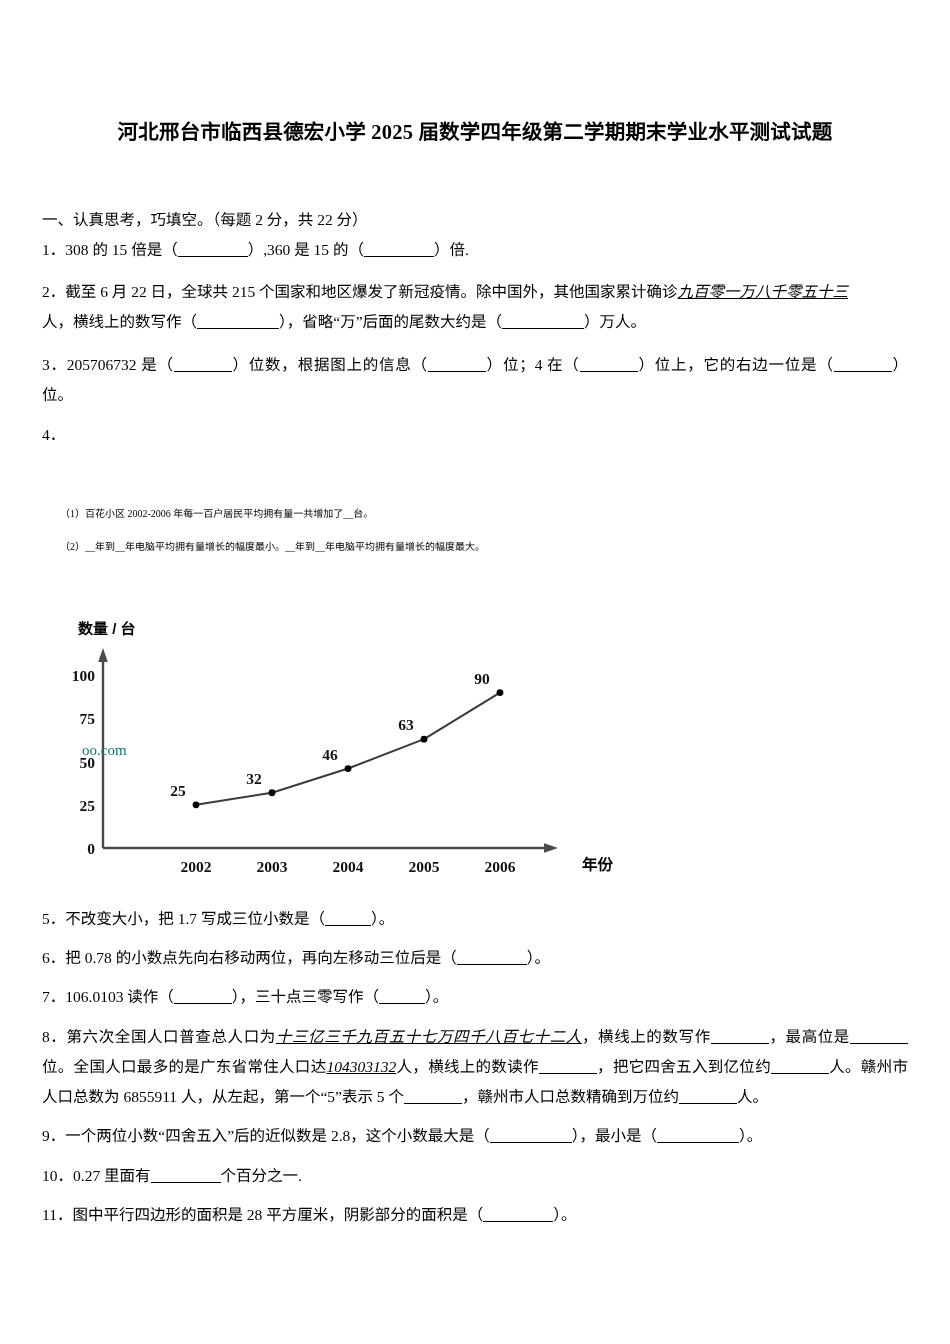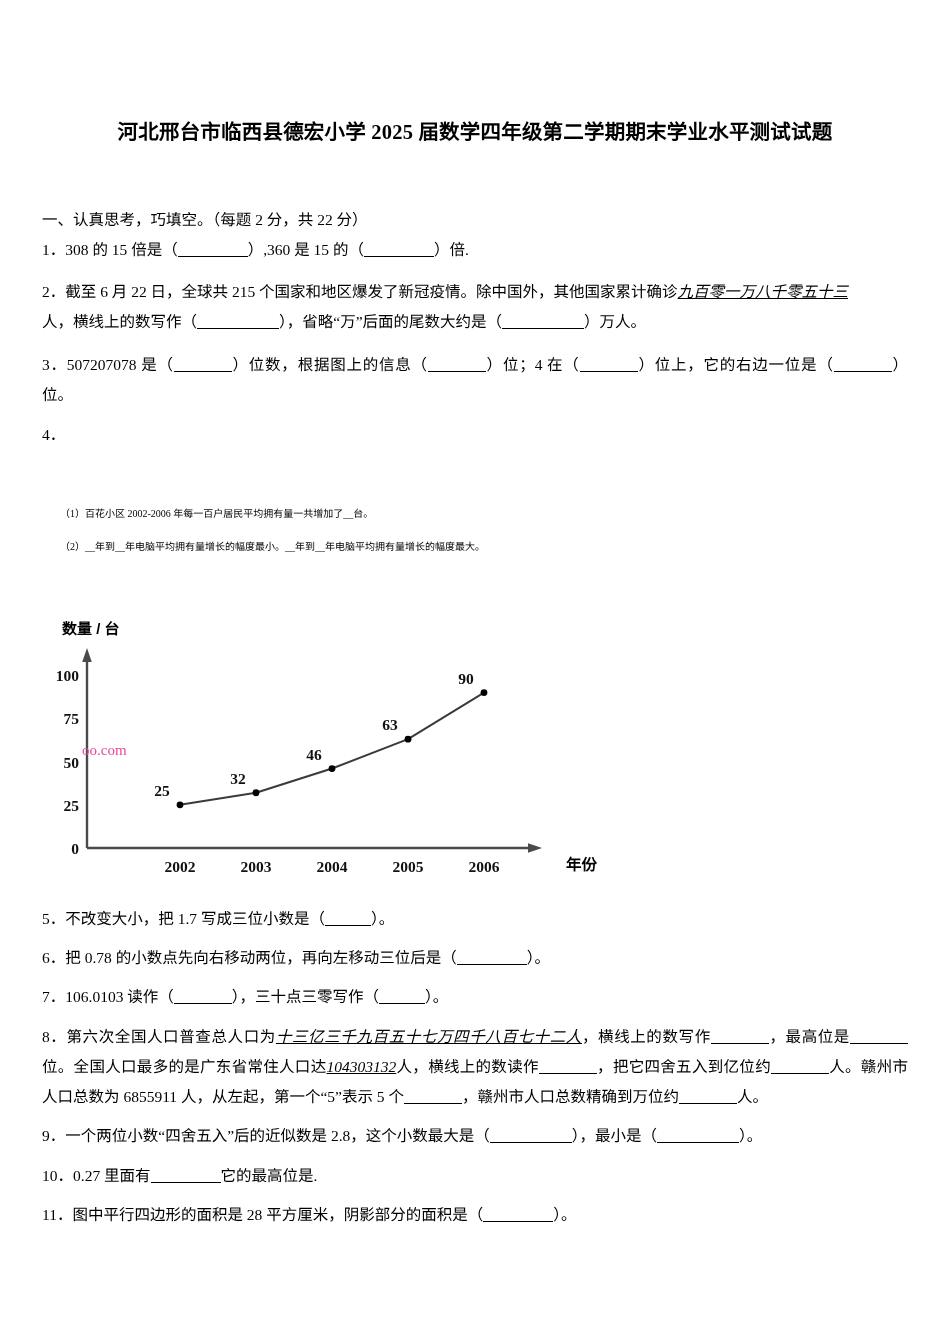--- a/index.html
+++ b/index.html
@@ -61,30 +61,30 @@
   .g5 { width: 58px; }
   .g6 { width: 70px; }
   .g7 { width: 82px; }
 
   
   .chart-wrap {
     position: relative;
     width: 600px;
     height: 262px;
     margin-top: 64px;
-    margin-left: 12px;
+    margin-left: 28px;
     text-align: center;
   }
   .chart-wrap svg { display: block; }
   .watermark {
     position: absolute;
     left: 82px;
     top: 742px;
     font-size: 15px;
-    color: #ec4899;
+    color: #0f766e;
     font-family: "Liberation Serif", serif;
     pointer-events: none;
   }
   .q4marker { margin-top: 12px; font-size: 15.5px; }
   .post-chart { margin-top: 22px; }
   .spacer-blank { height: 46px; }
 </style>
 </head>
 <body>
 
@@ -97,21 +97,21 @@
   <div class="q tight">
     <span>1．</span><span>308 的 15 倍是（</span><span class="gapblank g6"></span><span>）,360 是 15 的（</span><span class="gapblank g6"></span><span>）倍.</span>
   </div>
 
   <div class="q q2">
     <span>2．</span><span>截至 6 月 22 日，全球共 215 个国家和地区爆发了新冠疫情。除中国外，其他国家累计确诊</span><u class="ul">九百零一万八千零五十三</u><br>
     <span>人，横线上的数写作（</span><span class="gapblank g7"></span><span>），省略“万”后面的尾数大约是（</span><span class="gapblank g7"></span><span>）万人。</span>
   </div>
 
   <div class="q q3">
-    <span>3．</span><span>507207078 是（</span><span class="gapblank g5"></span><span>）位数，根据图上的信息（</span><span class="gapblank g5"></span><span>）位；4 在（</span><span class="gapblank g5"></span><span>）位上，它的右边一位是（</span><span class="gapblank g5"></span><span>）位。</span>
+    <span>3．</span><span>205706732 是（</span><span class="gapblank g5"></span><span>）位数，根据图上的信息（</span><span class="gapblank g5"></span><span>）位；4 在（</span><span class="gapblank g5"></span><span>）位上，它的右边一位是（</span><span class="gapblank g5"></span><span>）位。</span>
   </div>
 
   <div class="q4marker">
     <span>4．</span><span></span>
   </div>
 
   <div class="spacer-blank"></div>
 
   <div class="sub">
     <span>（1）</span><span>百花小区 2002‑2006 年每一百户居民平均拥有量一共增加了__台。</span>
@@ -186,20 +186,20 @@
 
   <div class="q">
     <span>8．</span><span>第六次全国人口普查总人口为</span><u class="ul">十三亿三千九百五十七万四千八百七十二人</u><span>，横线上的数写作</span><span class="gapblank g5"></span><span>，最高位是</span><span class="gapblank g5"></span><span>位。全国人口最多的是广东省常住人口达</span><u class="ul">104303132</u><span>人，横线上的数读作</span><span class="gapblank g5"></span><span>，把它四舍五入到亿位约</span><span class="gapblank g5"></span><span>人。赣州市人口总数为 6855911 人，从左起，第一个“5”表示 5 个</span><span class="gapblank g5"></span><span>，赣州市人口总数精确到万位约</span><span class="gapblank g5"></span><span>人。</span>
   </div>
 
   <div class="q">
     <span>9．</span><span>一个两位小数“四舍五入”后的近似数是 2.8，这个小数最大是（</span><span class="gapblank g7"></span><span>），最小是（</span><span class="gapblank g7"></span><span>）。</span>
   </div>
 
   <div class="q">
-    <span>10．</span><span>0.27 里面有</span><span class="gapblank g6"></span><span>它的最高位是.</span>
+    <span>10．</span><span>0.27 里面有</span><span class="gapblank g6"></span><span>个百分之一.</span>
   </div>
 
   <div class="q">
     <span>11．</span><span>图中平行四边形的面积是 28 平方厘米，阴影部分的面积是（</span><span class="gapblank g6"></span><span>）。</span>
   </div>
 
 </div>
 
 </body></html>

